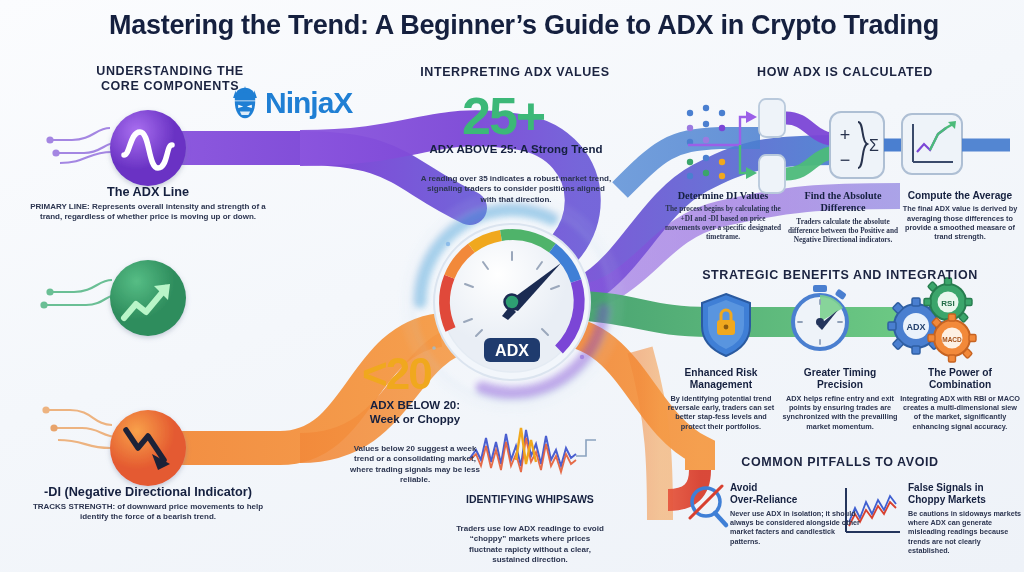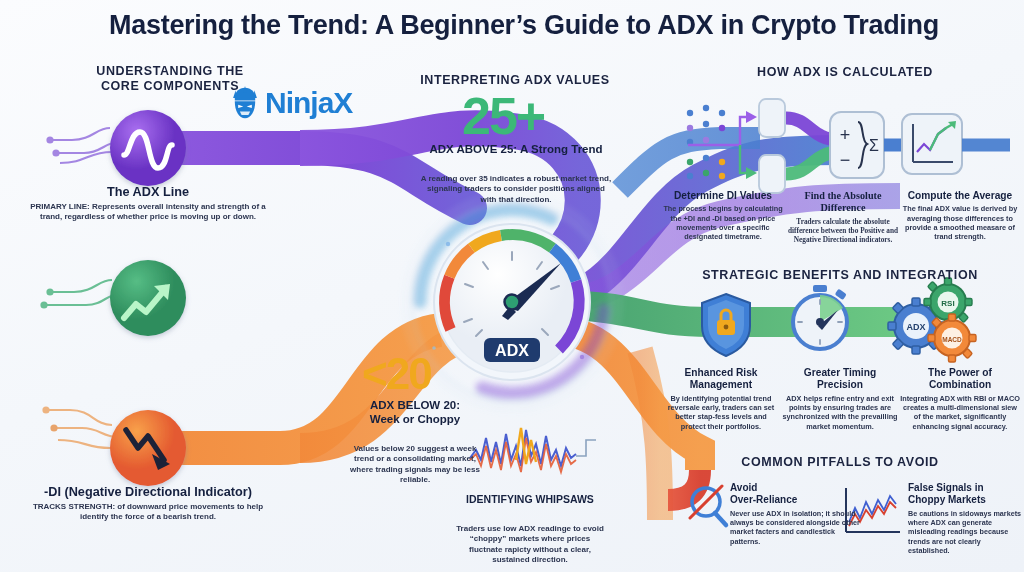--- a/index.html
+++ b/index.html
@@ -369,21 +369,21 @@
         <path d="M28 22 L22 24 L28 26 Z" fill="#ffffff"></path>
         <path d="M14 30 L26 30 L24 34 L16 34 Z" fill="#ffffff" opacity="0.85"></path>
       </svg>
       <span class="word">NinjaX</span>
     </div>
 
     <div class="sec-head" style="left:40px;top:64px;width:260px;">
       <div>UNDERSTANDING THE</div>
       <div>CORE COMPONENTS</div>
     </div>
-    <div class="sec-head" style="left:390px;top:65px;width:250px;margin-top:8px;">INTERPRETING ADX VALUES</div>
+    <div class="sec-head" style="left:390px;top:65px;width:250px;">INTERPRETING ADX VALUES</div>
     <div class="sec-head" style="left:690px;top:65px;width:310px;">HOW ADX IS CALCULATED</div>
     <div class="sec-head" style="left:660px;top:268px;width:360px;">STRATEGIC BENEFITS AND INTEGRATION</div>
     <div class="sec-head" style="left:660px;top:455px;width:360px;">COMMON PITFALLS TO AVOID</div>
 
     <div class="node" style="left:18px;top:180px;">
       <div class="title">The ADX Line</div>
       <div class="desc">PRIMARY LINE: Represents overall intensity and strength of a trand, regardless of whether price is moving up or down.</div>
     </div>
     <div class="node" style="left:18px;top:480px;">
       <div class="title">-DI (Negative Directional Indicator)</div>
@@ -402,21 +402,21 @@
       <div class="h">Week or Choppy</div>
       <div class="p">Values below 20 suggest a week trend or a consolidating market, where trading signals may be less reliable.</div>
     </div>
 
     <div class="ctr-block" style="left:452px;top:492px;width:156px;">
       <div class="h" style="font-size:10.5px;">IDENTIFYING WHIPSAWS</div>
       <div class="p">Traders use low ADX readinge to evoid “choppy” markets where prices fluctnate rapicty without a clear, sustained direction.</div>
     </div>
 
     <div class="tri" style="left:662px;top:190px;width:356px;">
-      <div class="col" style="width:122px;">
+      <div class="col" style="width:122px;font-family:Liberation Serif, serif;">
         <div class="h">Determine DI Values</div>
         <div class="p">The process begins by calculating the +DI and -DI based on price movements over a specific designated timetrame.</div>
       </div>
       <div class="col" style="width:118px;font-family:Liberation Serif, serif;">
         <div class="h">Find the Absolute</div>
         <div class="h">Difference</div>
         <div class="p">Traders calculate the absolute difference between tbo Positive and Negative Directional indicators.</div>
       </div>
       <div class="col" style="width:116px;">
         <div class="h">Compute the Average</div>

